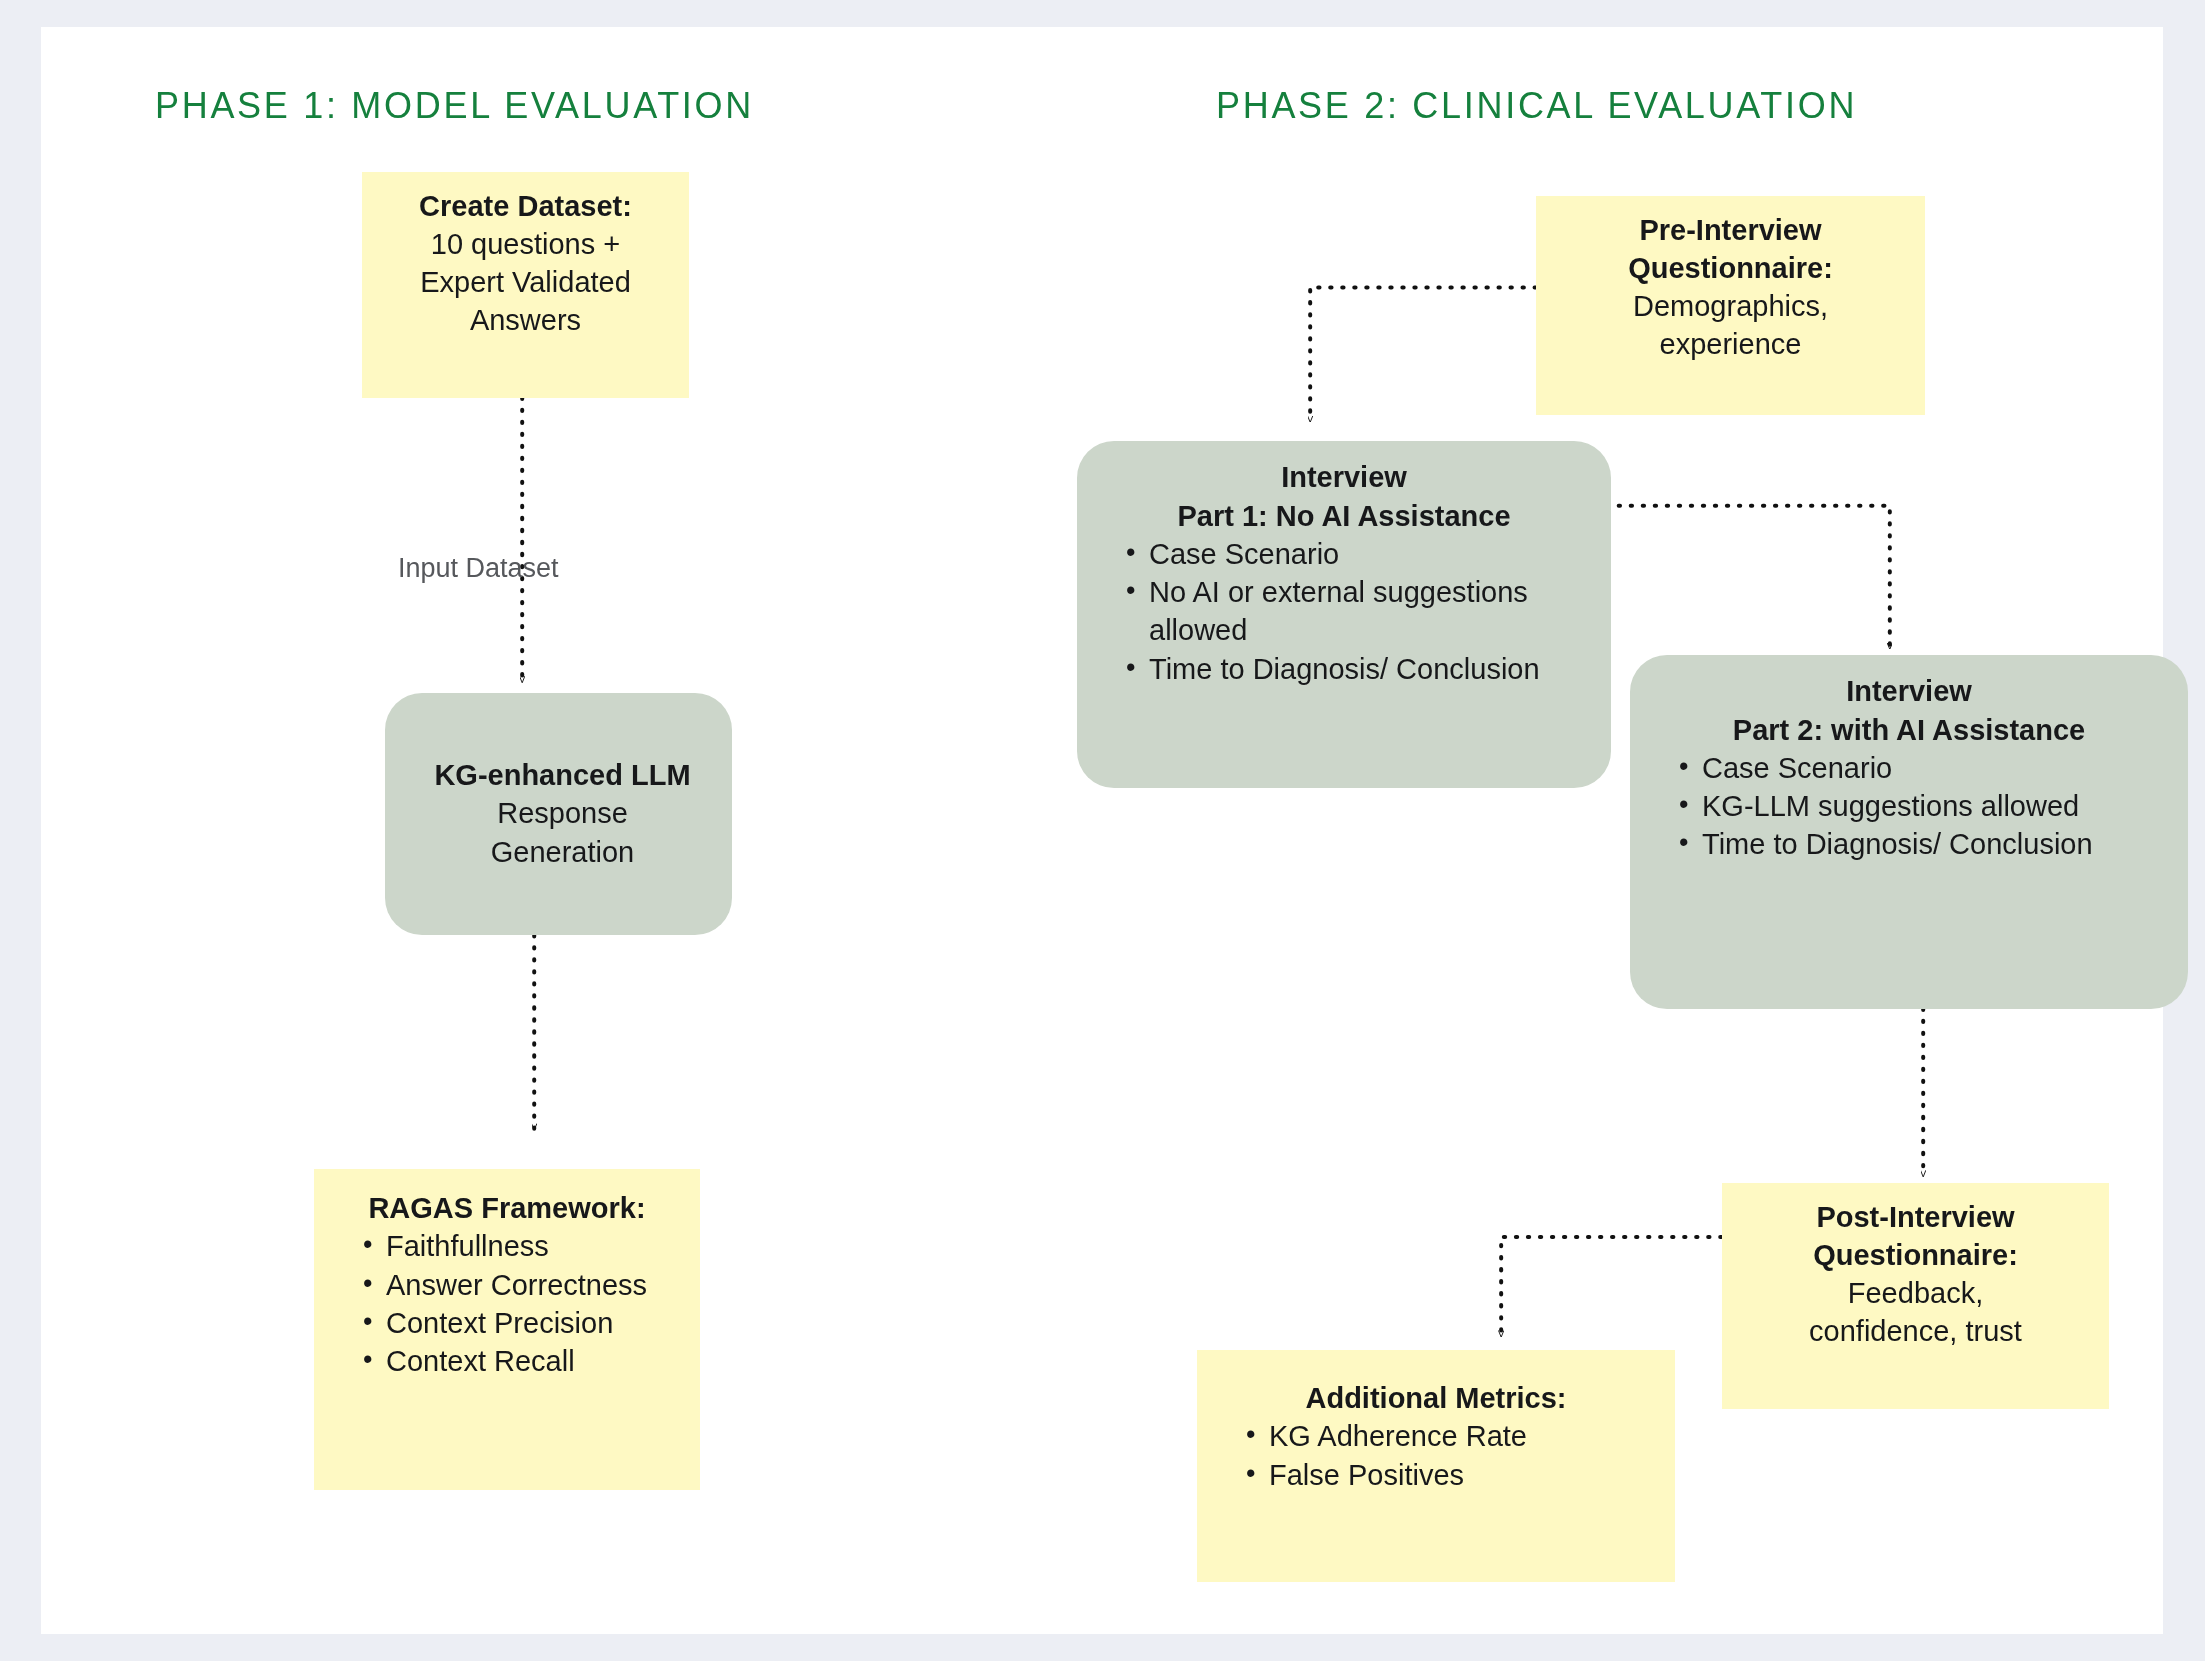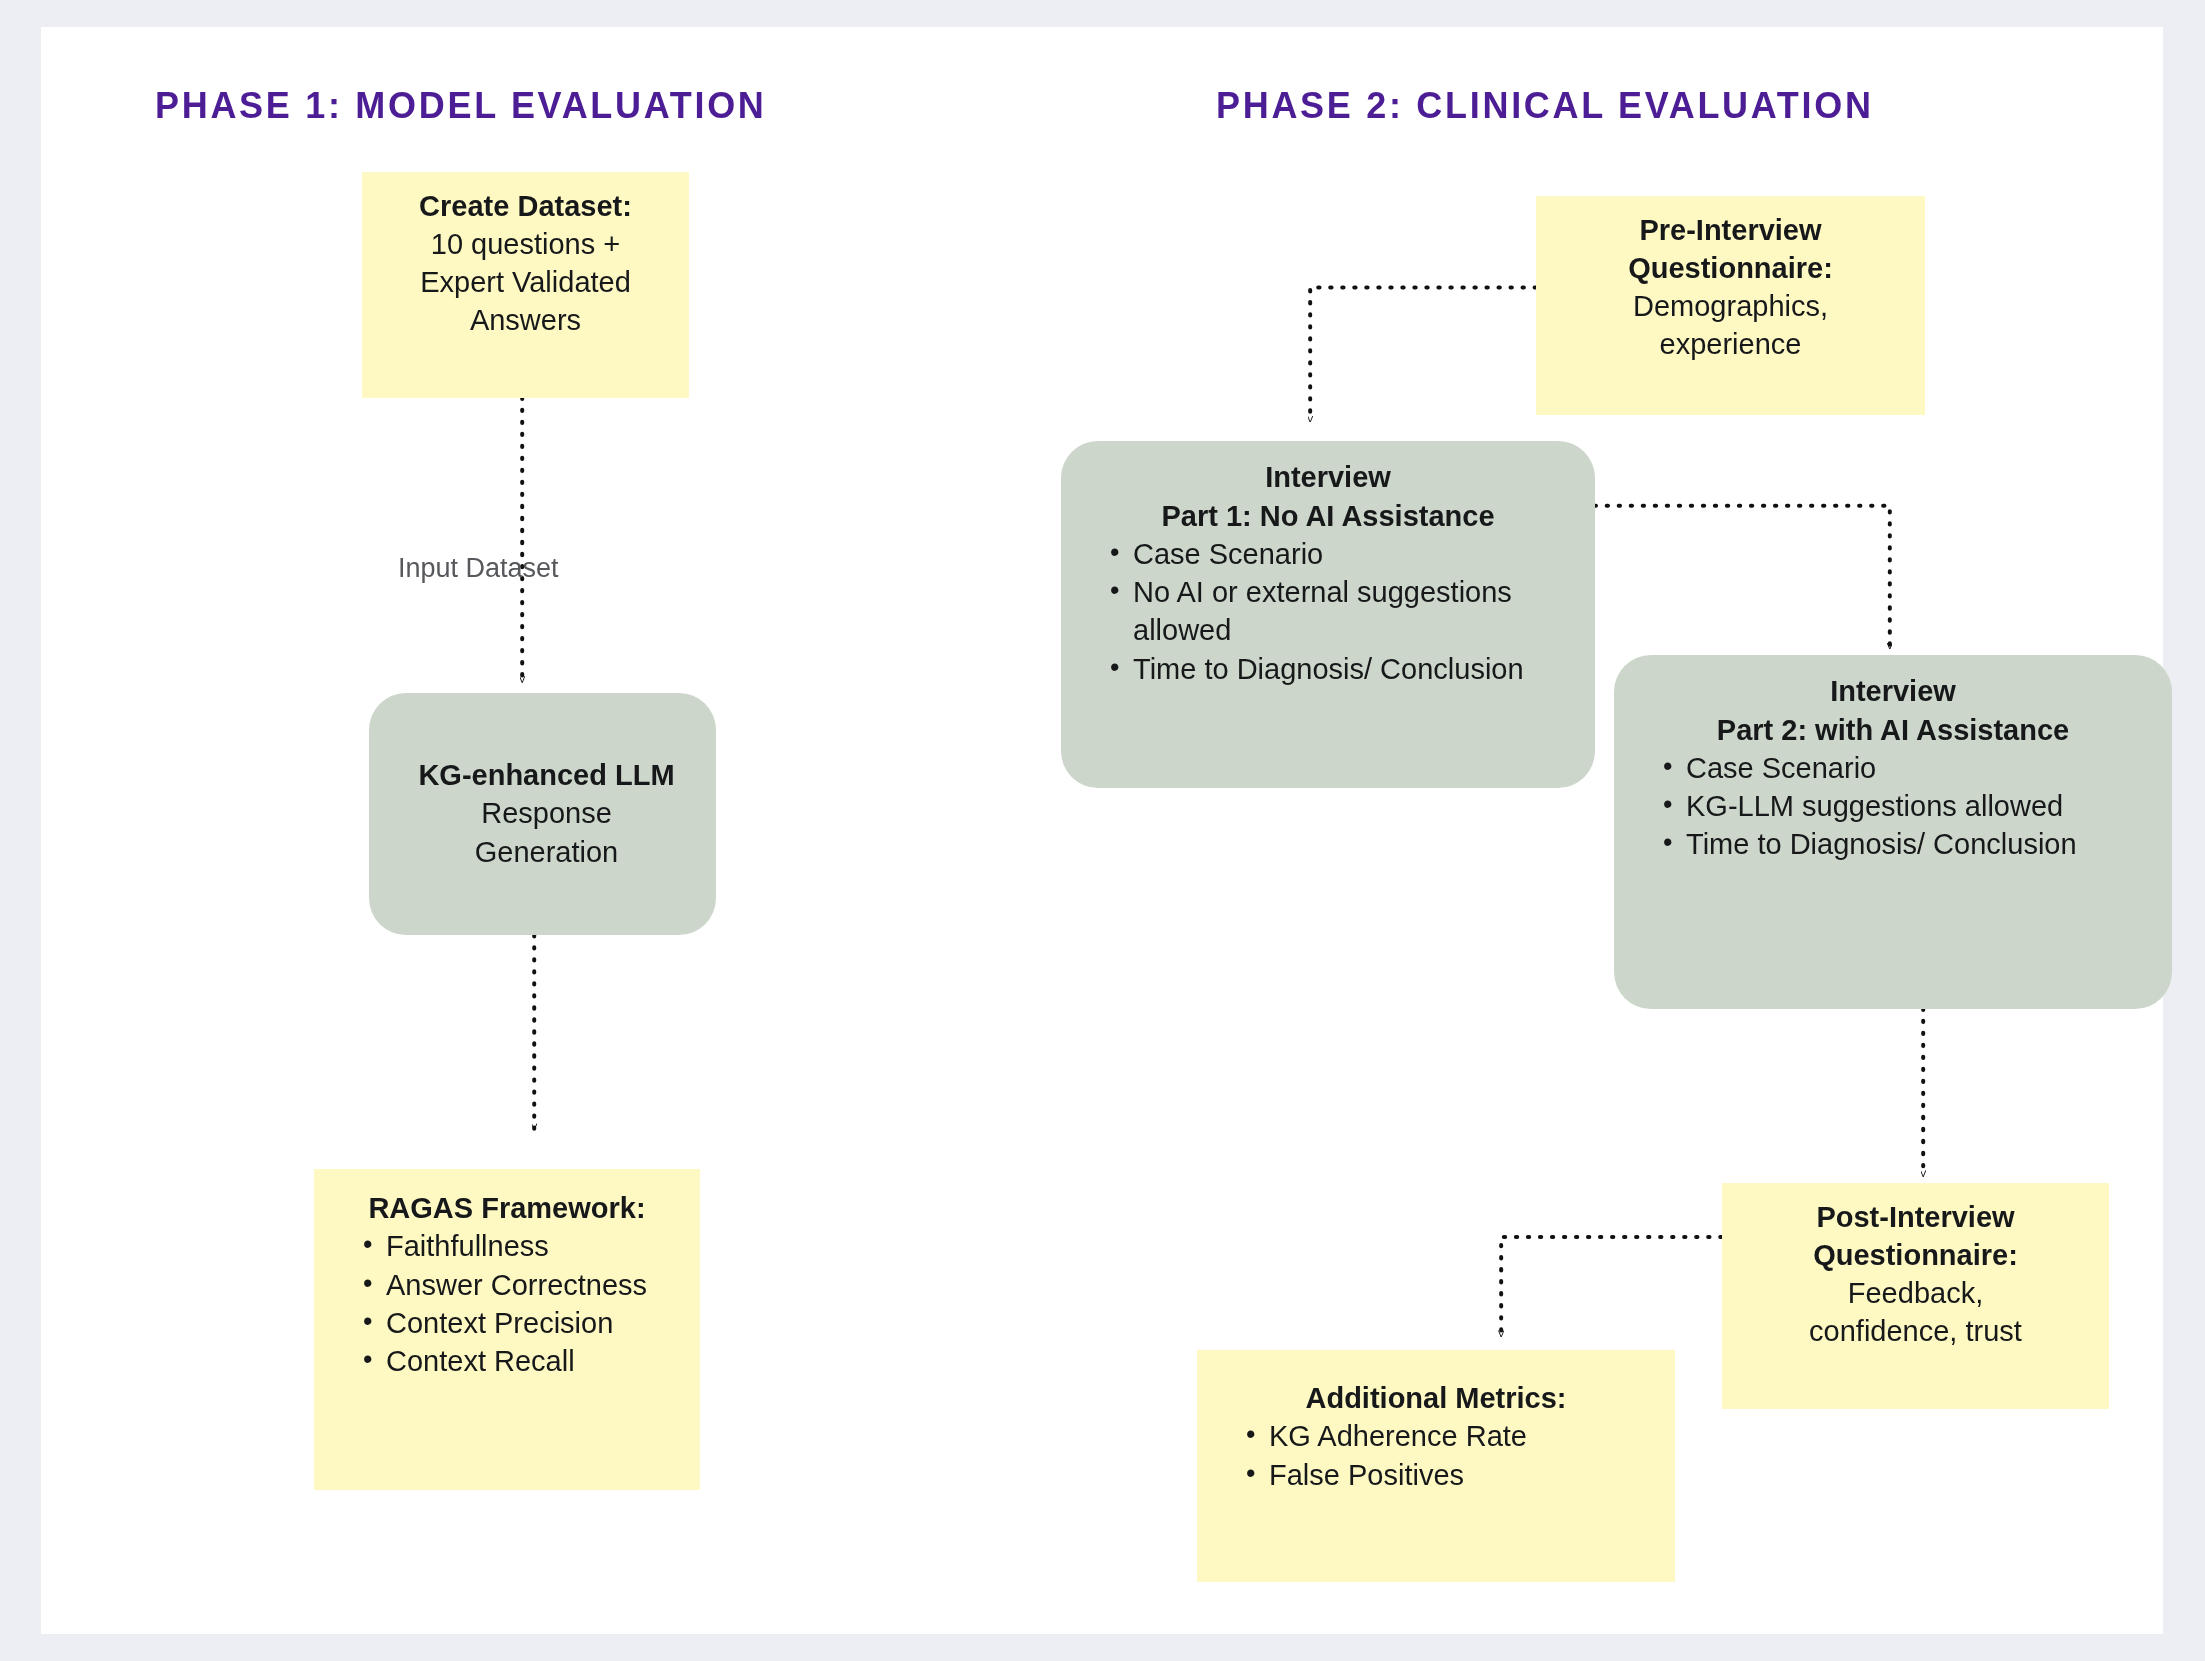--- a/index.html
+++ b/index.html
@@ -36,38 +36,39 @@
     top: 27px;
     width: 2122px;
     height: 1607px;
     background: #ffffff;
     box-sizing: border-box;
   }
   .phase-title {
     position: absolute;
     font-size: 36px;
     letter-spacing: 2.7px;
-    color: #4c1d95;
-    font-weight: 700;
+    color: #15803d;
+    font-weight: 400;
     white-space: nowrap;
     font-family: "Liberation Sans", sans-serif;
   }
   .node {
     position: absolute;
     box-sizing: border-box;
     color: #17181a;
     font-size: 29px;
     line-height: 1.32;
   }
   .node.tan {
     background: #fef9c3;
   }
   .node.sage {
     background: #ccd6ca;
     border-radius: 37px;
+    margin-left: 16px;
   }
   .node .title {
     font-weight: 700;
     text-align: center;
     display: block;
   }
   .node .sub {
     text-align: center;
     display: block;
     font-weight: 400;

